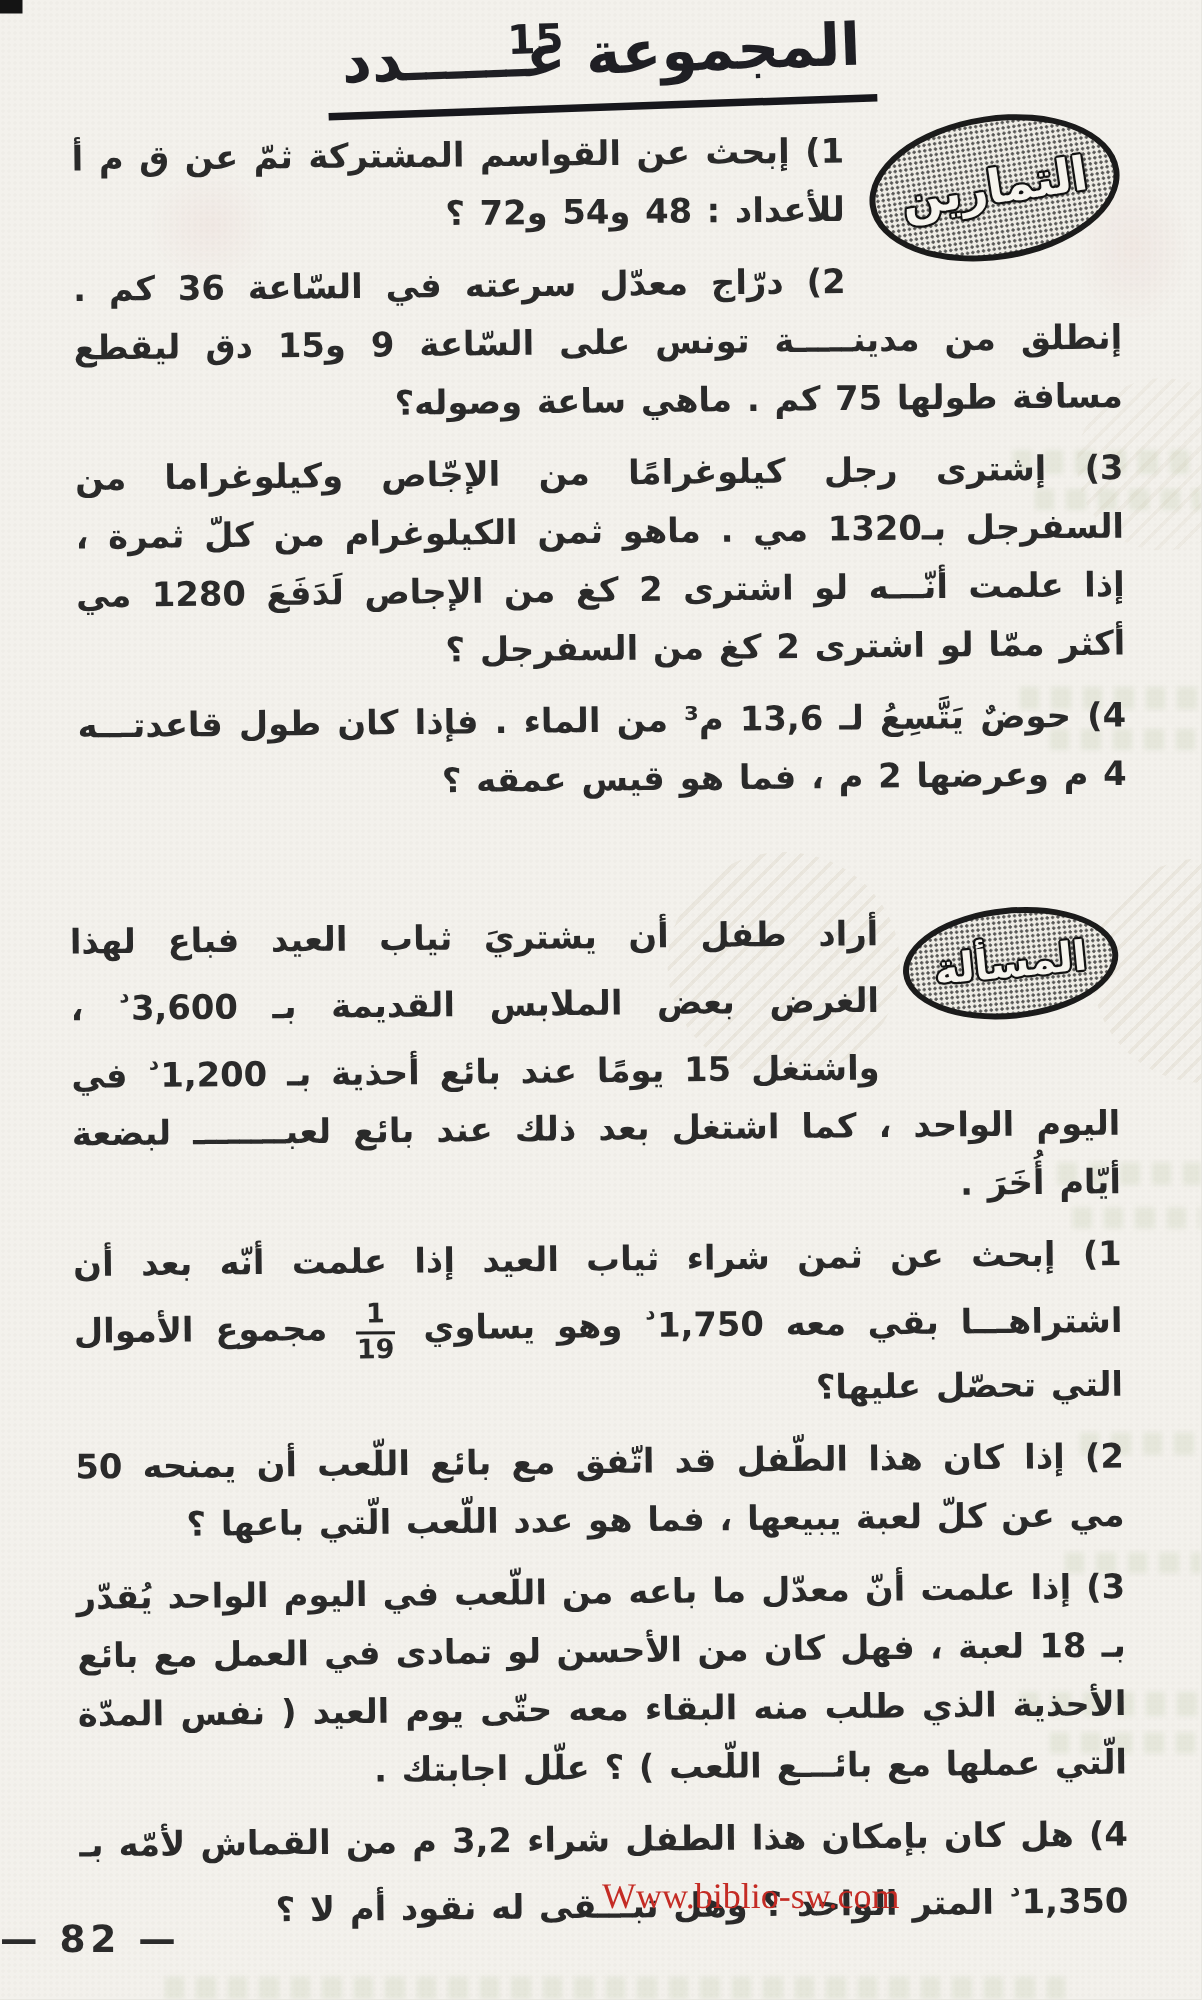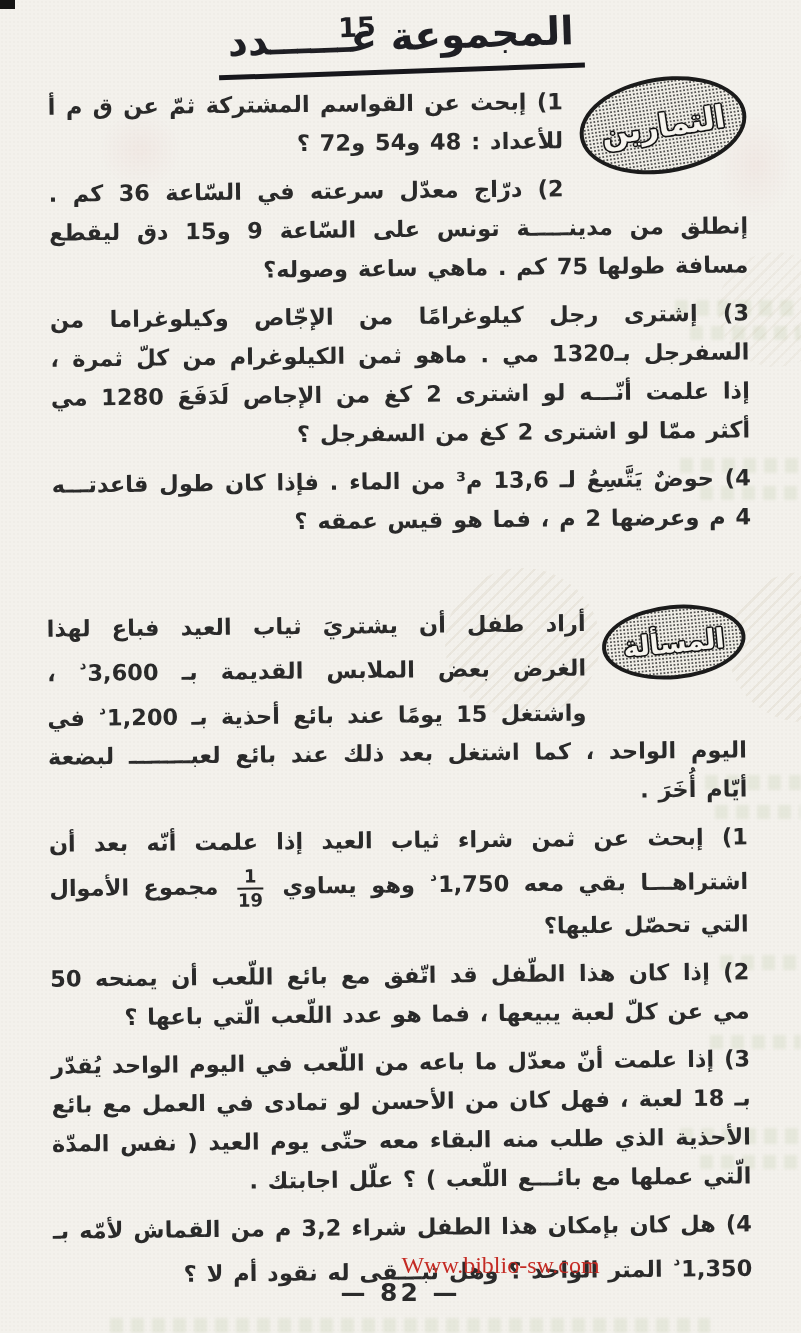--- a/index.html
+++ b/index.html
@@ -41,21 +41,21 @@
   .txt p{font-size:22.5px;line-height:39px;font-weight:600;color:#2a2a2a;
         text-align:justify;margin:0 0 9px;word-spacing:2px;}
   sup.cur{font-size:13px;font-weight:bold;position:relative;top:-3px;margin:0 1px;}
   .frac{display:inline-block;text-align:center;vertical-align:-12px;line-height:1;
         margin:0 5px;font-size:18px;font-weight:bold;}
   .frac .num{display:block;border-bottom:2.5px solid #222;padding:0 5px 2px;}
   .frac .den{display:block;padding-top:2px;}
   
   .site{position:absolute;top:1252px;left:200px;right:0;text-align:center;
         font-family:"Liberation Serif","DejaVu Serif",serif;font-size:24px;color:#c42b24;}
-  .pagenum{position:absolute;top:1278px;left:0;width:801px;text-align:center;
+  .pagenum{position:absolute;top:1278px;left:0;width:801px;text-align:left;
         font-size:25px;font-weight:bold;letter-spacing:3px;color:#2b2b2b;}
 </style>
 </head>
 <body>
 
 <div class="page">
 
   <div class="corner-mark"></div>
 
   <div class="bleed pink" style="left:80px;top:95px;width:120px;height:110px;"></div>

